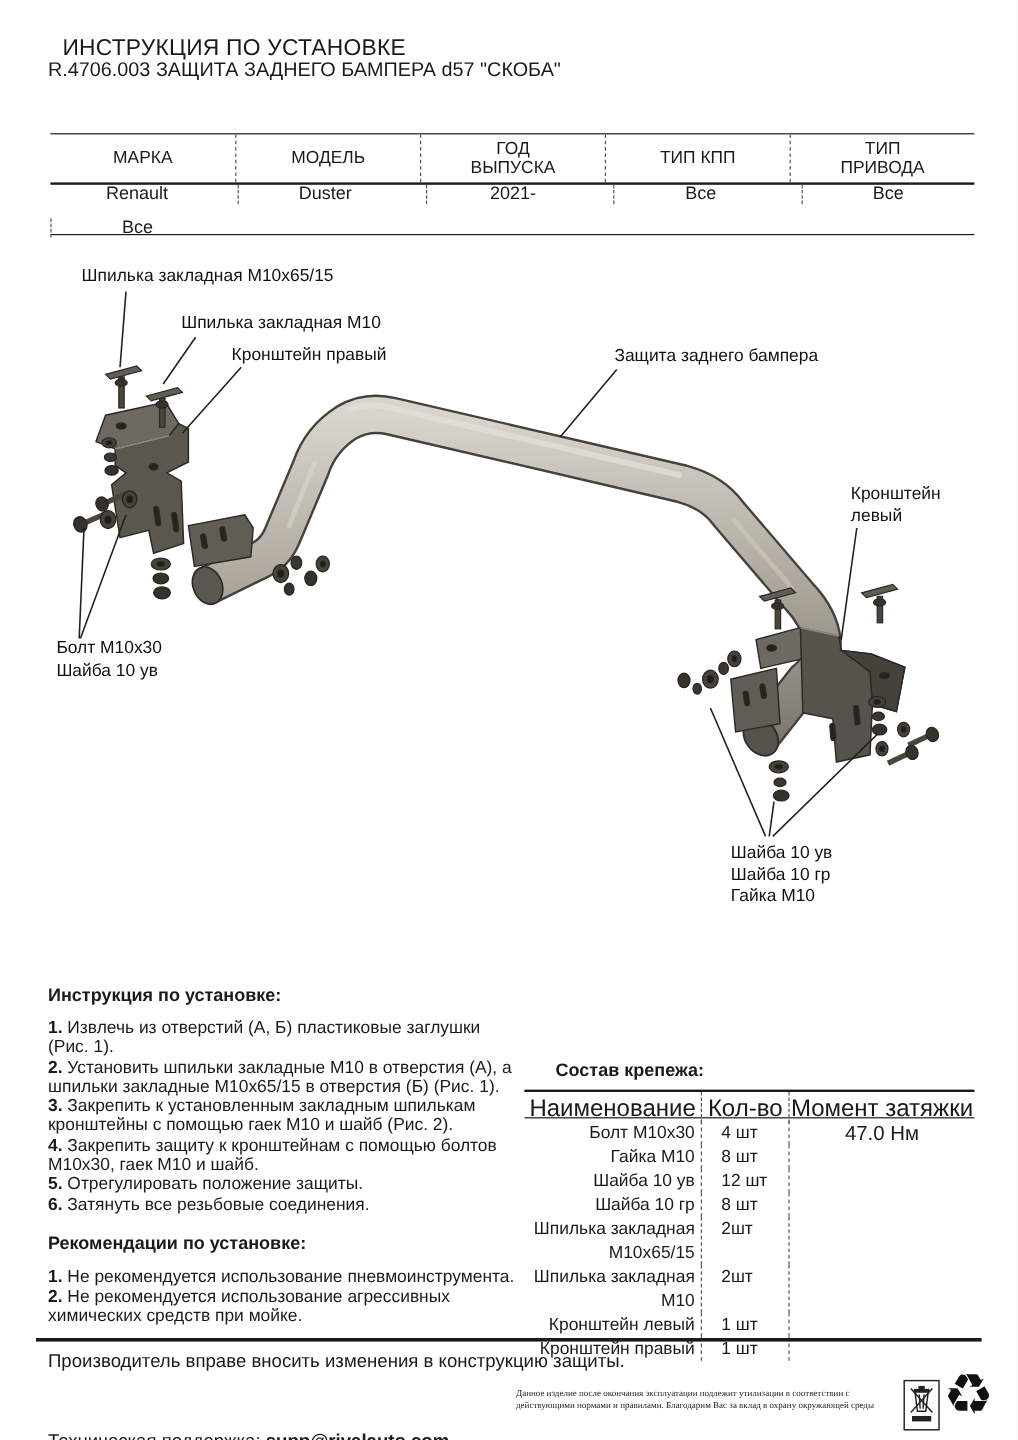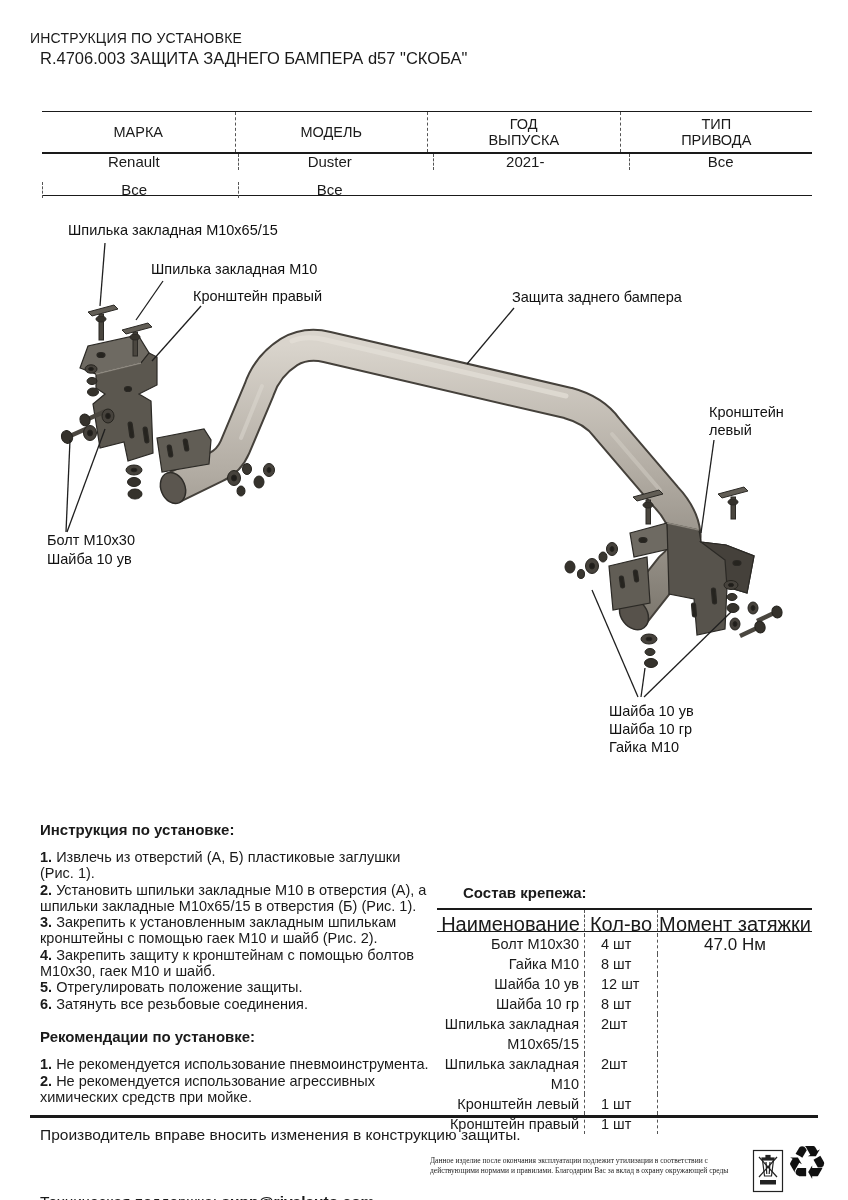--- a/index.html
+++ b/index.html
@@ -5,27 +5,27 @@
   * { margin:0; padding:0; box-sizing:border-box; }
   html,body { background:#e8e8e8; }
   .page {
     position:relative; width:848px; height:1200px; background:#ffffff;
     font-family:"Liberation Sans", sans-serif; color:#1a1a1a; overflow:hidden;
     margin:0 auto;
   }
   .abs { position:absolute; }
 
   
-  .title1 { left:30px; top:30px; font-size:14px; letter-spacing:.2px; }
+  .title1 { left:52px; top:30px; font-size:19px; letter-spacing:.2px; }
   .title2 { left:40px; top:49px; font-size:16.5px; font-weight:normal; }
 
   
   .vtable { left:42px; top:111px; width:770px;
     border-top:1.5px solid #1a1a1a; border-bottom:1.5px solid #1a1a1a; }
-  .vhead, .vbody { display:grid; grid-template-columns:repeat(4,1fr); }
+  .vhead, .vbody { display:grid; grid-template-columns:repeat(5,1fr); }
   .vhead { height:42px; border-bottom:2.5px solid #1a1a1a; }
   .vbody { height:41px;gap:12px; }
   .vcell { display:flex; align-items:center; justify-content:center; text-align:center;
     font-size:14.5px; line-height:16px; white-space:pre-line; }
   .vcell + .vcell { border-left:1px dashed #555; }
   .vbody .vcell { font-size:15px; }
 
   
   .diagram { left:30px; top:210px; width:790px; height:575px; }
   .dlabel { position:absolute; font-size:14.5px; line-height:18px; white-space:pre-line; color:#111; }
@@ -68,20 +68,21 @@
 
   <div class="abs title1">ИНСТРУКЦИЯ ПО УСТАНОВКЕ</div>
   <div class="abs title2">R.4706.003 ЗАЩИТА ЗАДНЕГО БАМПЕРА d57 "СКОБА"</div>
 
   <div class="abs vtable">
     <div class="vhead">
       <div class="vcell">МАРКА</div>
       <div class="vcell">МОДЕЛЬ</div>
       <div class="vcell">ГОД
 ВЫПУСКА</div>
+      <div class="vcell">ТИП КПП</div>
       <div class="vcell">ТИП
 ПРИВОДА</div>
     </div>
     <div class="vbody">
       <div class="vcell">Renault</div>
       <div class="vcell">Duster</div>
       <div class="vcell">2021-</div>
       <div class="vcell">Все</div>
       <div class="vcell">Все</div>
       <div class="vcell">Все</div>

